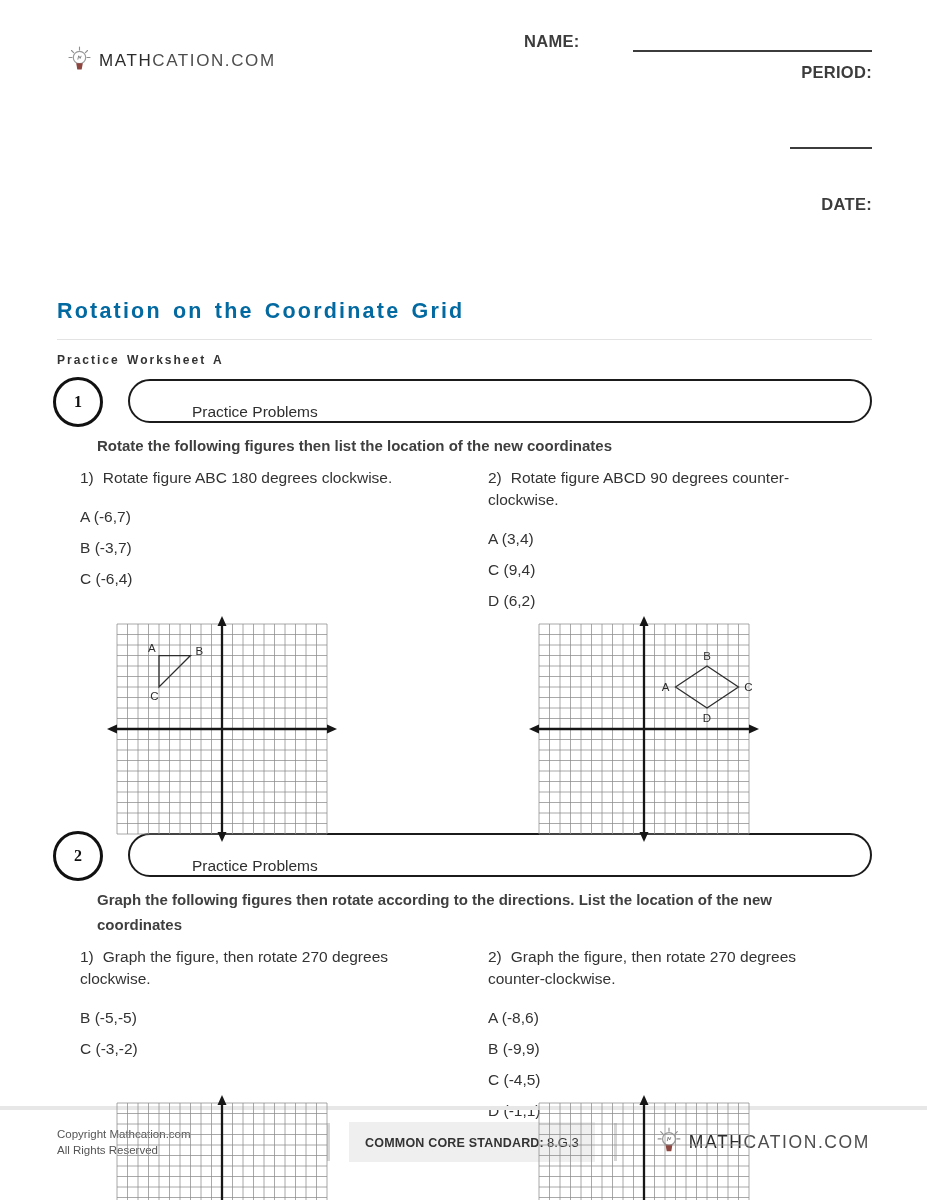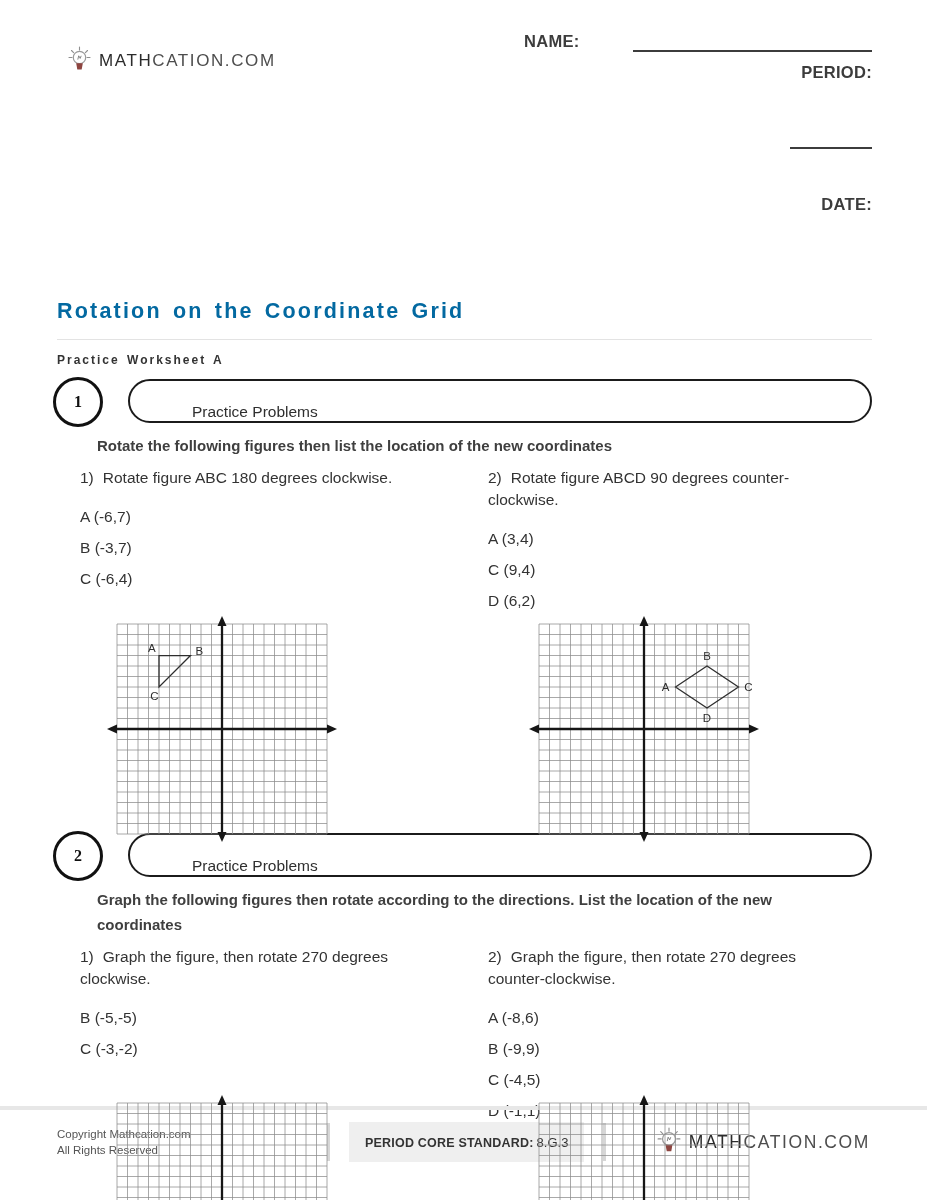--- a/index.html
+++ b/index.html
@@ -418,21 +418,21 @@
   </div>
 
   <div class="footer">
     <div class="footer-inner">
       <div class="copyright">
         <div>Copyright Mathcation.com</div>
         <div>All Rights Reserved</div>
       </div>
       <div class="vbar"></div>
       <div class="standard-box">
-        <span class="standard-label">PERIOD CORE STANDARD:</span><span class="standard-value">8.G.3</span>
+        <span class="standard-label">COMMON CORE STANDARD:</span><span class="standard-value">8.G.3</span>
       </div>
       <div class="vbar"></div>
       <div class="footer-logo">
         <span>
           <svg width="24" height="27" viewBox="0 0 23 26">
             <g stroke="#8f8f8f" stroke-width="1.1" stroke-linecap="round">
               <line x1="11.5" y1="1" x2="11.5" y2="4"></line>
               <line x1="3.5" y1="4.5" x2="5.6" y2="6.6"></line>
               <line x1="19.5" y1="4.5" x2="17.4" y2="6.6"></line>
               <line x1="1" y1="11.5" x2="4" y2="11.5"></line>

